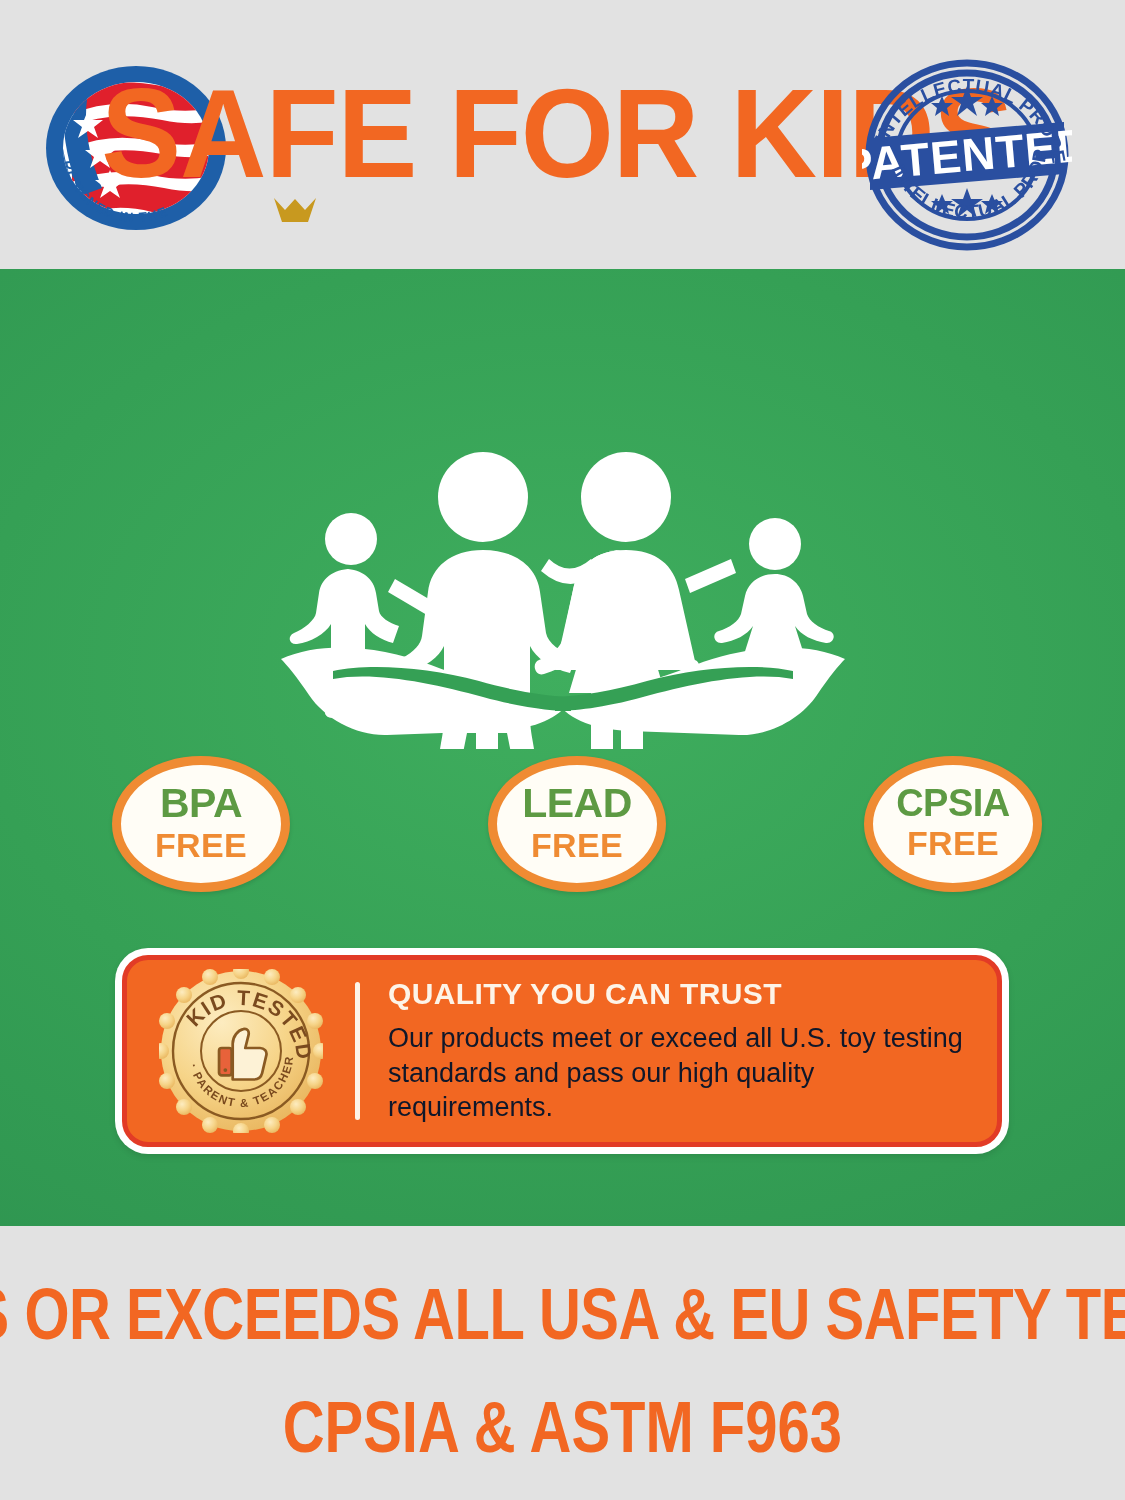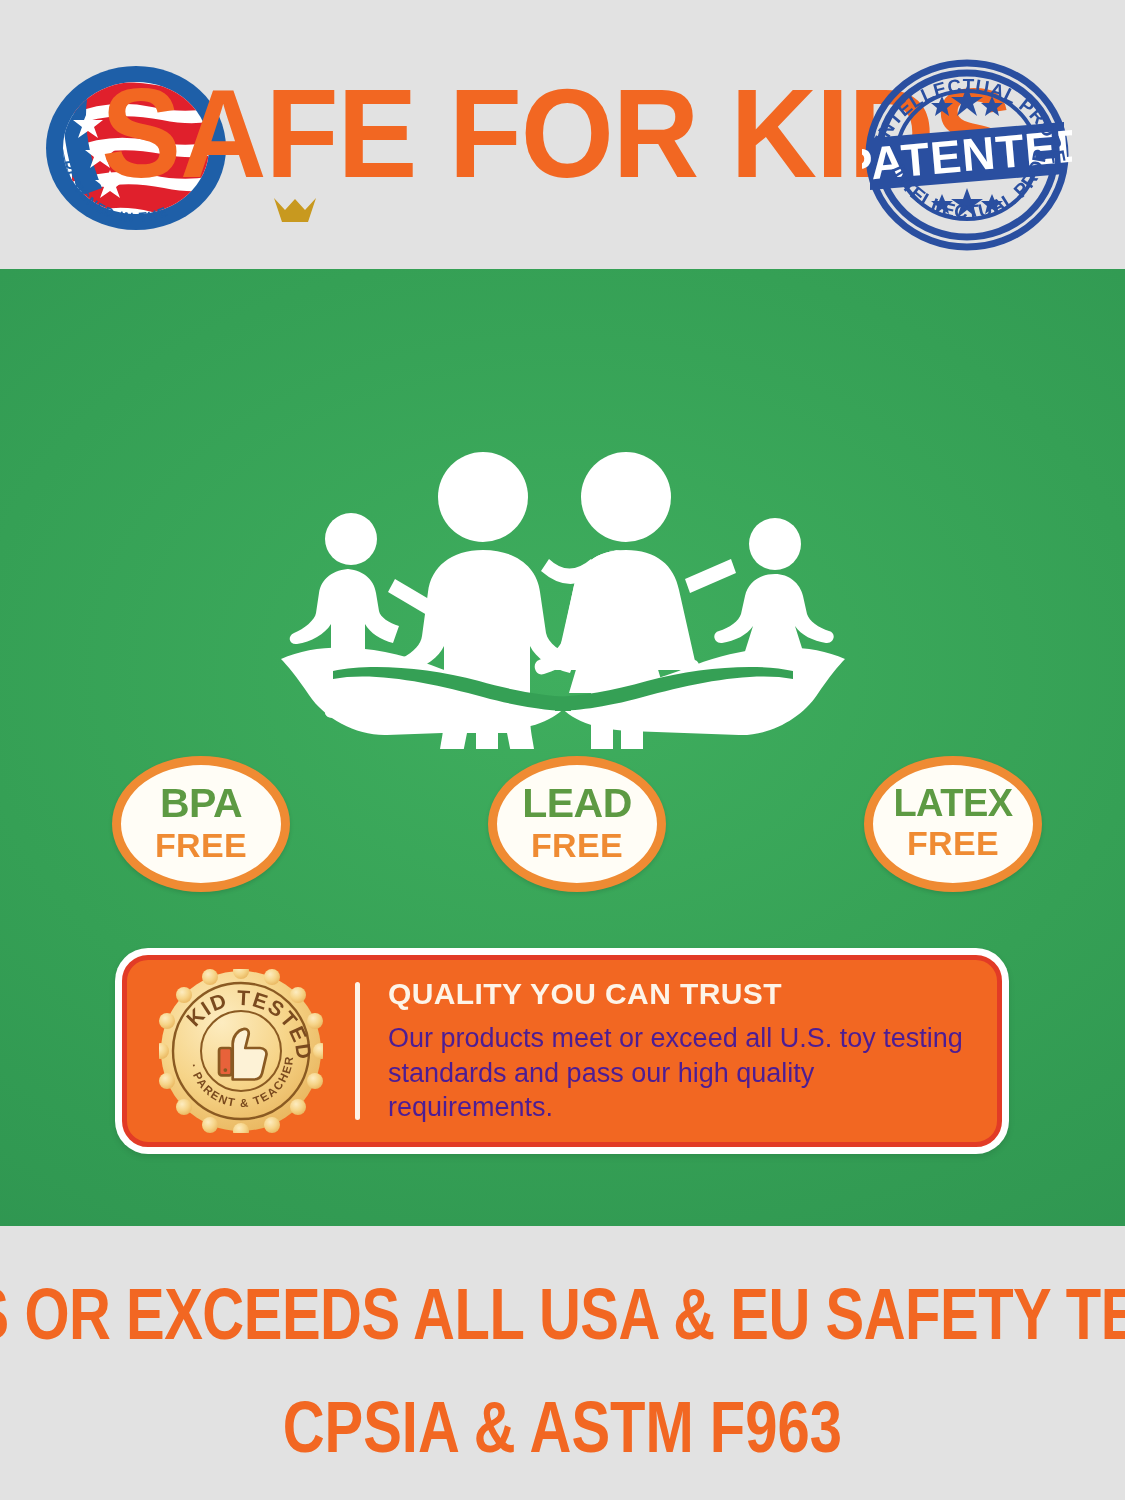--- a/index.html
+++ b/index.html
@@ -100,21 +100,21 @@
   .divider {
     width: 5px; height: 138px; background: #fdf4e8; border-radius: 3px;
     margin-right: 28px;
   }
   .quality-text { flex: 1; padding-right: 24px; }
   .quality-title {
     font-size: 30px; font-weight: bold; color: #fdf4e8;
     letter-spacing: .4px; margin-bottom: 10px;
   }
   .quality-body {
-    font-size: 27px; color: #4c1d95; line-height: 1.28;
+    font-size: 27px; color: #0f172a; line-height: 1.28;
   }
 
   
   .footer {
     position: absolute; left: 0; top: 1226px; width: 1125px; height: 274px;
     background: #e2e2e2;
     display: flex; flex-direction: column; align-items: center; justify-content: flex-start;
     padding-top: 58px;
   }
   .footer-line {
@@ -279,21 +279,21 @@
     <div class="badges">
       <div class="badge">
         <div class="top">BPA</div>
         <div class="bot">FREE</div>
       </div>
       <div class="badge">
         <div class="top">LEAD</div>
         <div class="bot">FREE</div>
       </div>
       <div class="badge">
-        <div class="top small">LATEX</div>
+        <div class="top small">CPSIA</div>
         <div class="bot">FREE</div>
       </div>
     </div>
 
     <div class="quality-panel">
       <div class="seal-slot">
         <div class="gold-seal">
           <svg viewBox="0 0 164 164" width="164" height="164">
             <defs>
               <radialGradient id="goldg" cx="38%" cy="32%" r="75%">

